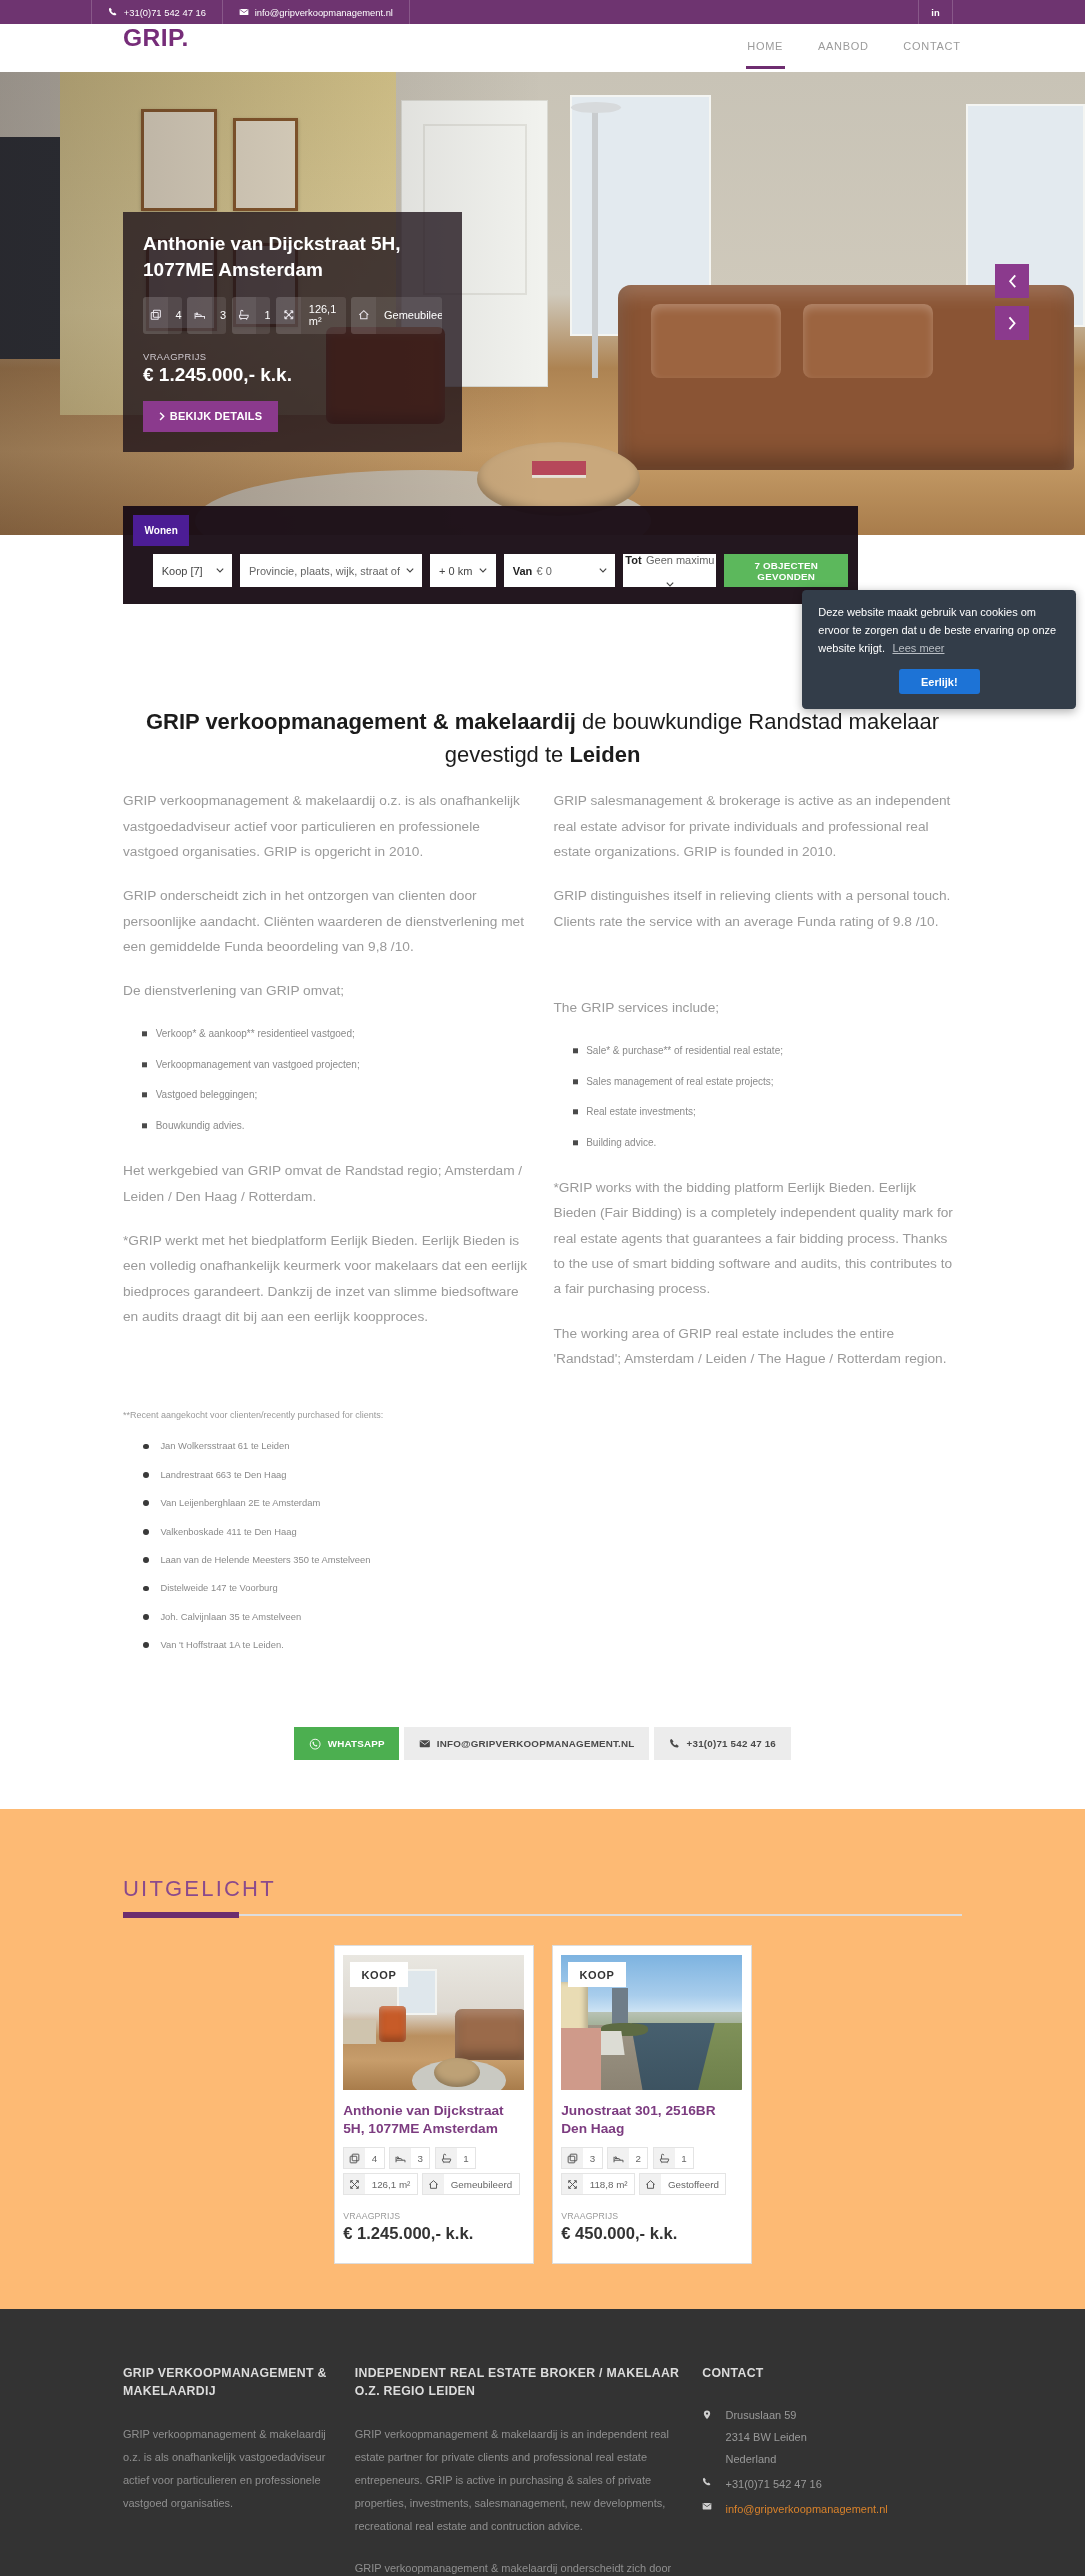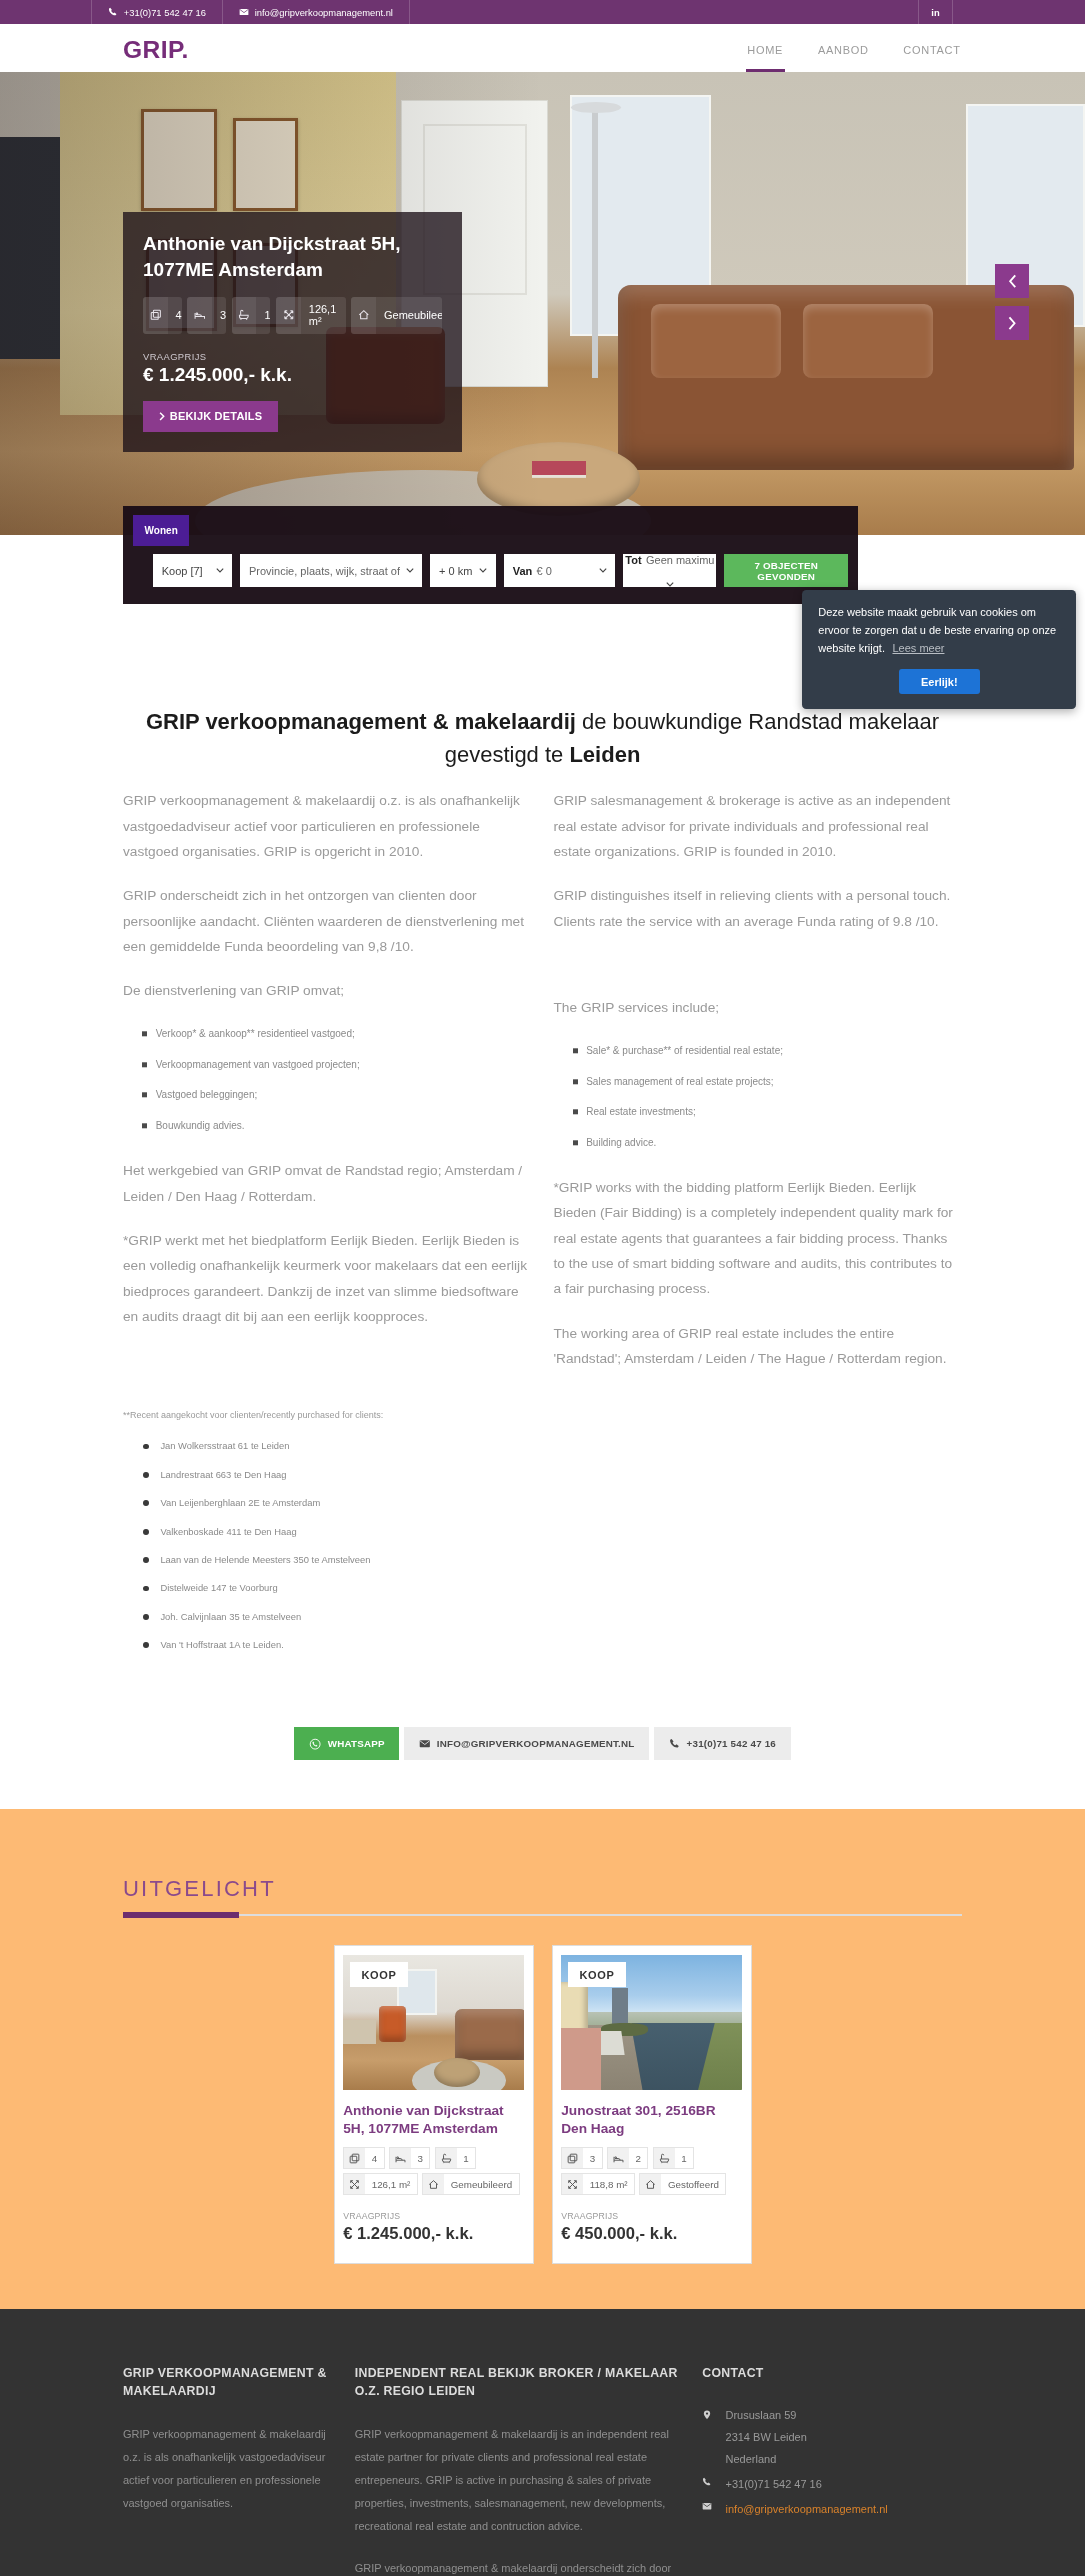--- a/index.html
+++ b/index.html
@@ -18,21 +18,21 @@
     border-left:0.7px solid rgba(255,255,255,.18); color:#fff; font-size:9.4px; }
   .topbar-cell:last-child { border-right:0.7px solid rgba(255,255,255,.18); }
   .topbar-li { position:absolute; left:918px; top:0; height:24px; width:35px;
     display:flex; align-items:center; justify-content:center;
     border-left:0.7px solid rgba(255,255,255,.18); border-right:0.7px solid rgba(255,255,255,.18);
     color:#fff; font-weight:bold; font-size:9.4px; }
   .ticon { width:10px; height:10px; flex:none; color:#fff; }
 
   
   .header { height:48px; background:#fff; }
-  .header .container { height:51px; display:flex; align-items:center; justify-content:space-between; }
+  .header .container { height:51px; display:flex; align-items:flex-start; justify-content:space-between; }
   .logo { font-size:24.6px; font-weight:bold; color:#762d79; letter-spacing:0.4px; }
   .nav { display:flex; gap:32px; }
   .nav-item { font-size:11px; letter-spacing:0.7px; color:#9b9b9b; position:relative;
     padding:16px 1.4px; cursor:pointer; }
   .nav-item.active::after { content:""; position:absolute; left:0; right:0; bottom:-1.4px;
     height:3.6px; background:#6e2d70; }
 
   
   .hero { position:relative; height:463px; margin-bottom:69px; }
   .hero-photo { position:absolute; inset:0; overflow:hidden;
@@ -647,21 +647,21 @@
   </div>
 </div>
 
 <div class="footer">
   <div class="container">
     <div class="fcol fcol1">
       <h3>GRIP VERKOOPMANAGEMENT &amp; MAKELAARDIJ</h3>
       <p>GRIP verkoopmanagement &amp; makelaardij o.z. is als onafhankelijk vastgoedadviseur actief voor particulieren en professionele vastgoed organisaties.</p>
     </div>
     <div class="fcol fcol2">
-      <h3>INDEPENDENT REAL BEKIJK BROKER / MAKELAAR O.Z. REGIO LEIDEN</h3>
+      <h3>INDEPENDENT REAL ESTATE BROKER / MAKELAAR O.Z. REGIO LEIDEN</h3>
       <p>GRIP verkoopmanagement &amp; makelaardij is an independent real estate partner for private clients and professional real estate entrepeneurs. GRIP is active in purchasing &amp; sales of private properties, investments, salesmanagement, new developments, recreational real estate and contruction advice.</p>
       <p>GRIP verkoopmanagement &amp; makelaardij onderscheidt zich door een persoonlijke aanpak; we kennen de Randstedelijke vastgoedwereld en zijn actief voor particuliere opdrachtgevers en professionele vastgoedondernemers.</p>
 
     </div>
     <div class="fcol fcol3">
       <h3>CONTACT</h3>
       <div class="crow">
         <span class="cic">
             <svg width="10" height="11.6" viewBox="0 0 16 16">
               <path d="M8 1a5 5 0 0 1 5 5c0 3.8-5 9-5 9S3 9.8 3 6a5 5 0 0 1 5-5z" fill="currentColor"></path>

